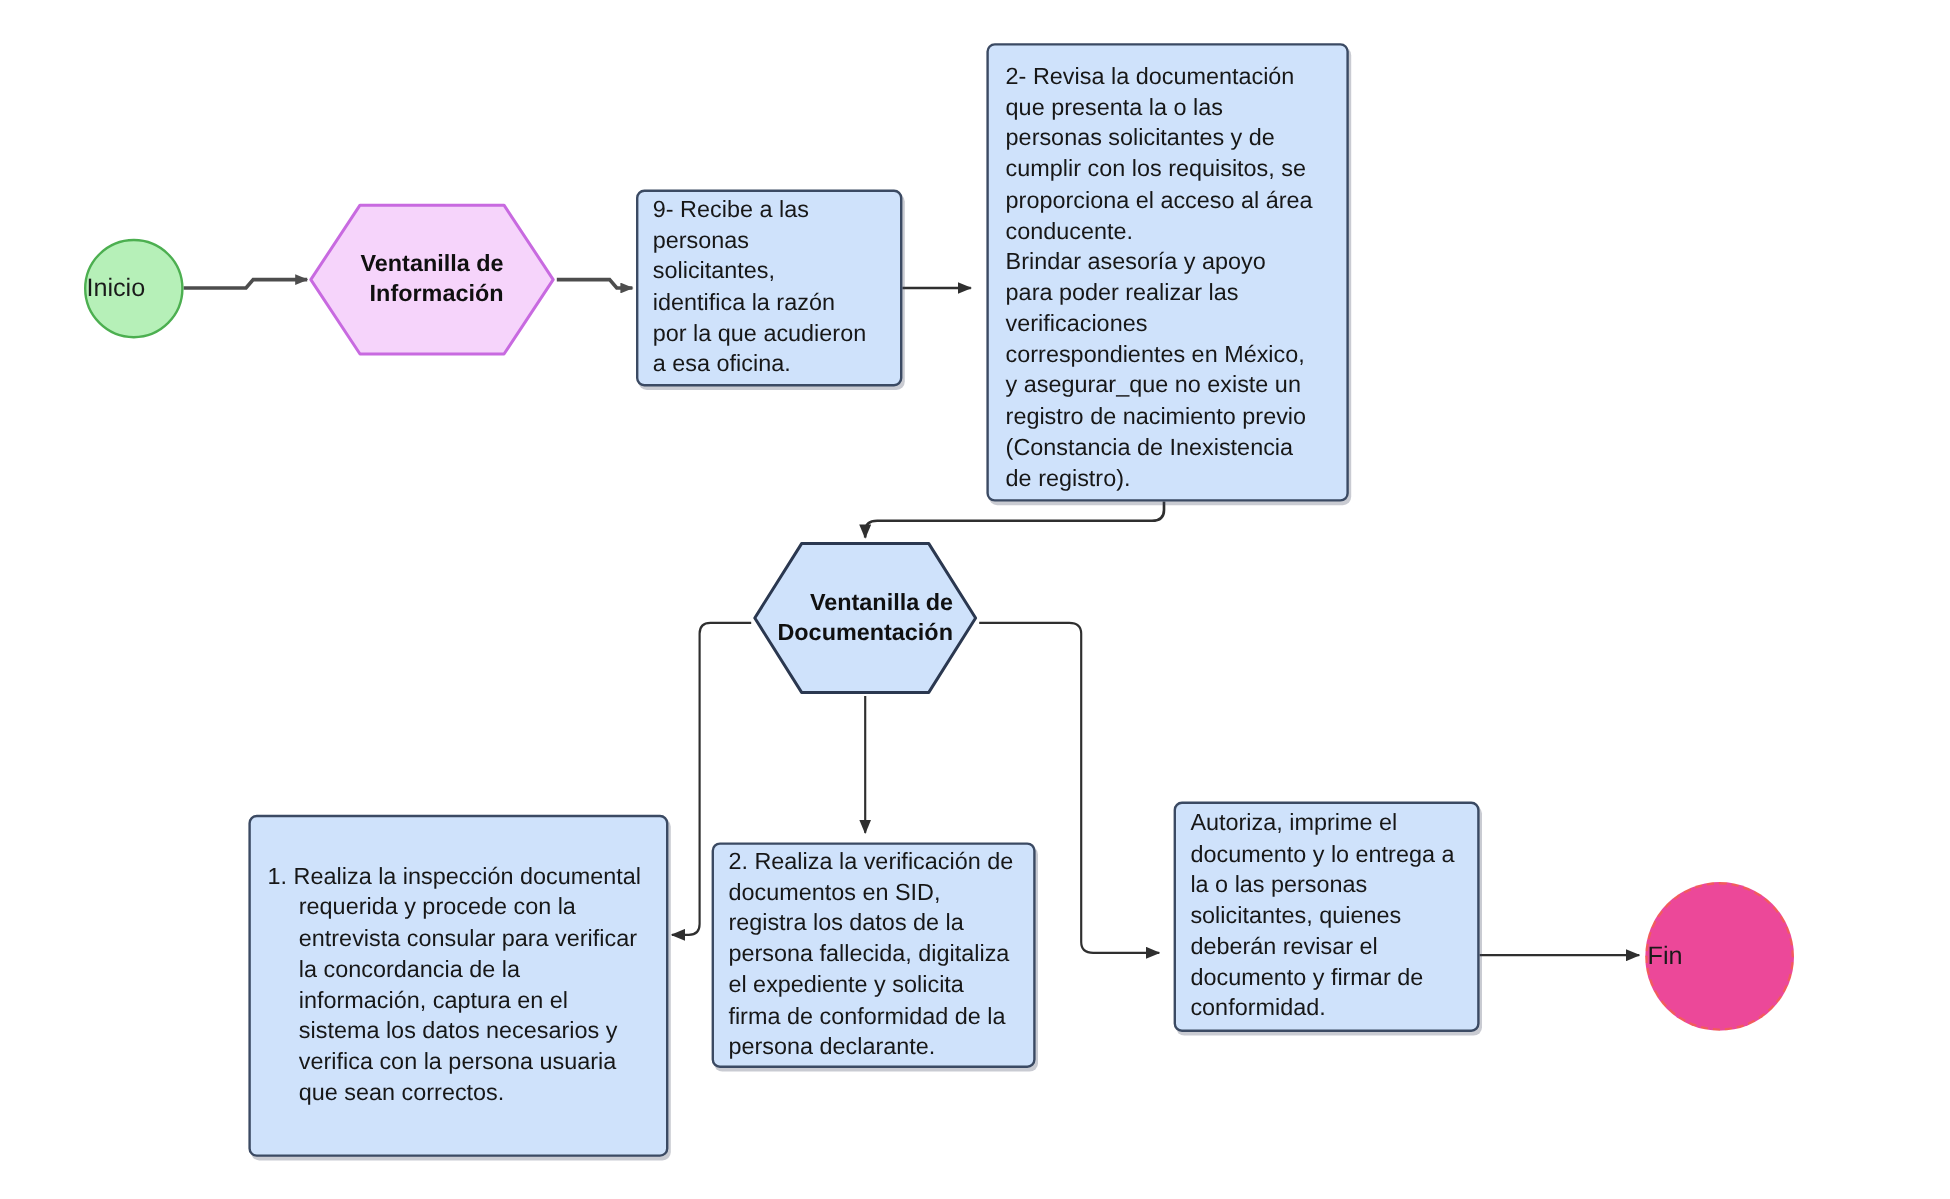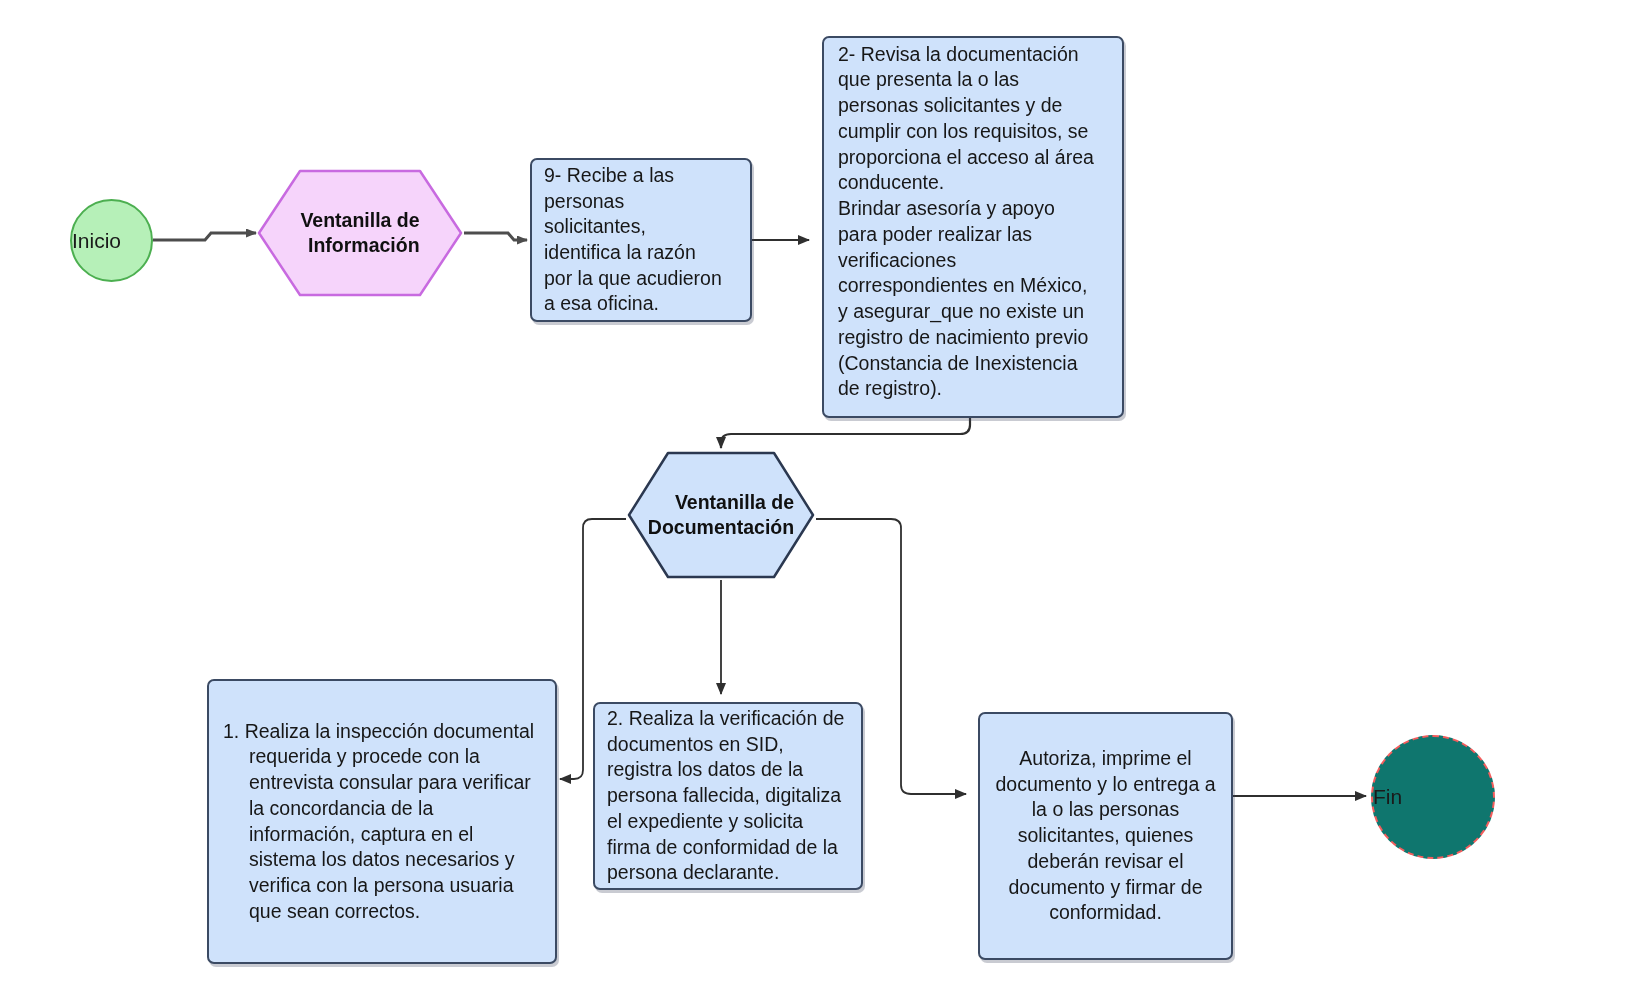--- a/index.html
+++ b/index.html
@@ -37,21 +37,21 @@
     align-items: center;
     justify-content: flex-start;
     font-size: 21px;
     color: #1a1a1a;
   }
   .term-start {
     background: #b6f0b8;
     border: 2px solid #4caf50;
   }
   .term-end {
-    background: #0f766e;
+    background: #ec4899;
     border: 2.5px dashed #f25c5c;
   }
 
   
   .process {
     background: #cfe2fb;
     border: 2px solid #3b4a63;
     border-radius: 7px;
     box-shadow: 2px 3px 0 rgba(60,70,95,0.28);
     display: flex;
@@ -157,21 +157,21 @@
 
   <div class="node process" style="left:530px; top:158px; width:222px; height:164px;">
     <div class="txt">9- Recibe a las
 personas
 solicitantes,
 identifica la razón
 por la que acudieron
 a esa oficina.</div>
   </div>
 
-  <div class="node process top-align" style="left:822px; top:36px; width:302px; height:382px; padding:14px 14px;align-items:flex-end;">
+  <div class="node process top-align" style="left:822px; top:36px; width:302px; height:382px; padding:14px 14px;">
     <div class="txt">2- Revisa la documentación
 que presenta la o las
 personas solicitantes y de
 cumplir con los requisitos, se
 proporciona el acceso al área
 conducente.
 Brindar asesoría y apoyo
 para poder realizar las
 verificaciones
 correspondientes en México,
@@ -196,21 +196,21 @@
   <div class="node process" style="left:593px; top:702px; width:270px; height:188px; padding:0 12px;">
     <div class="txt">2. Realiza la verificación de
 documentos en SID,
 registra los datos de la
 persona fallecida, digitaliza
 el expediente y solicita
 firma de conformidad de la
 persona declarante.</div>
   </div>
 
-  <div class="node process" style="left:978px; top:712px; width:255px; height:248px; padding:10px 12px;text-align:center;">
+  <div class="node process" style="left:978px; top:668px; width:255px; height:192px; padding:10px 12px;">
     <div class="txt">Autoriza, imprime el
 documento y lo entrega a
 la o las personas
 solicitantes, quienes
 deberán revisar el
 documento y firmar de
 conformidad.</div>
   </div>
 
   <div class="node terminator term-end" style="left:1371px; top:735px; width:124px; height:124px;">

